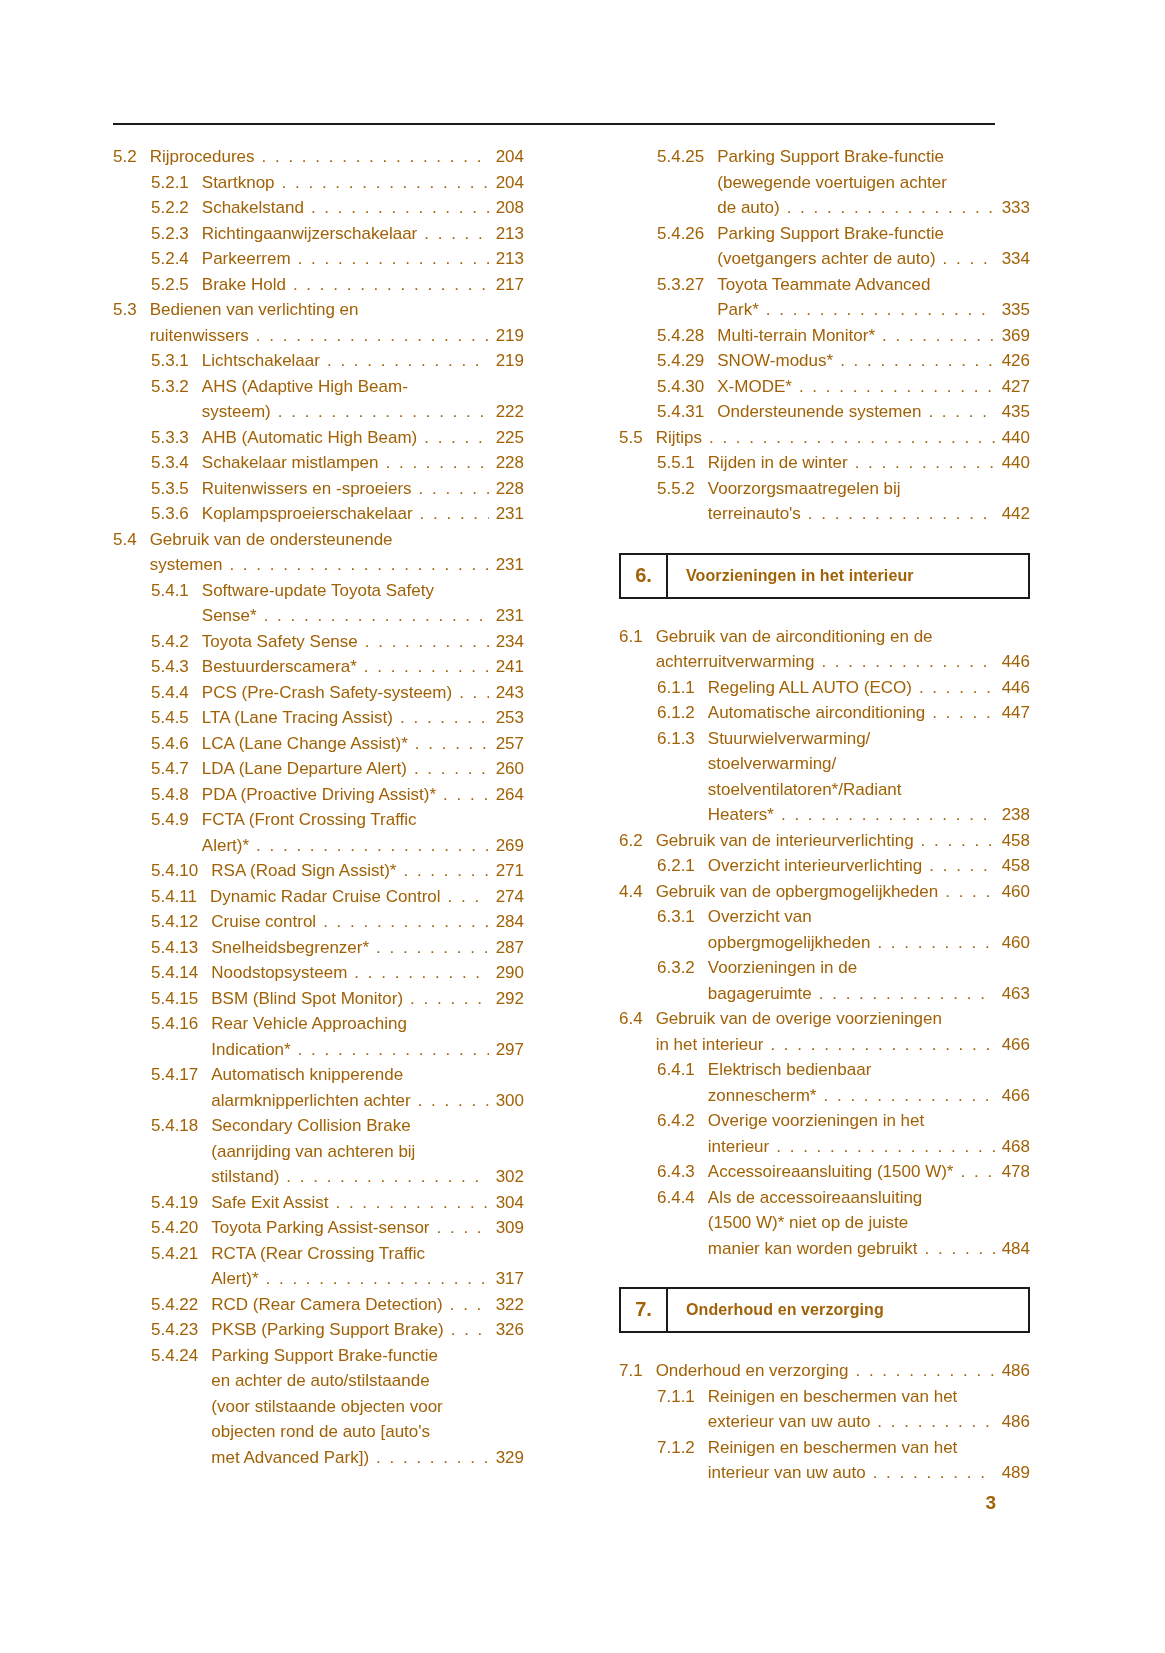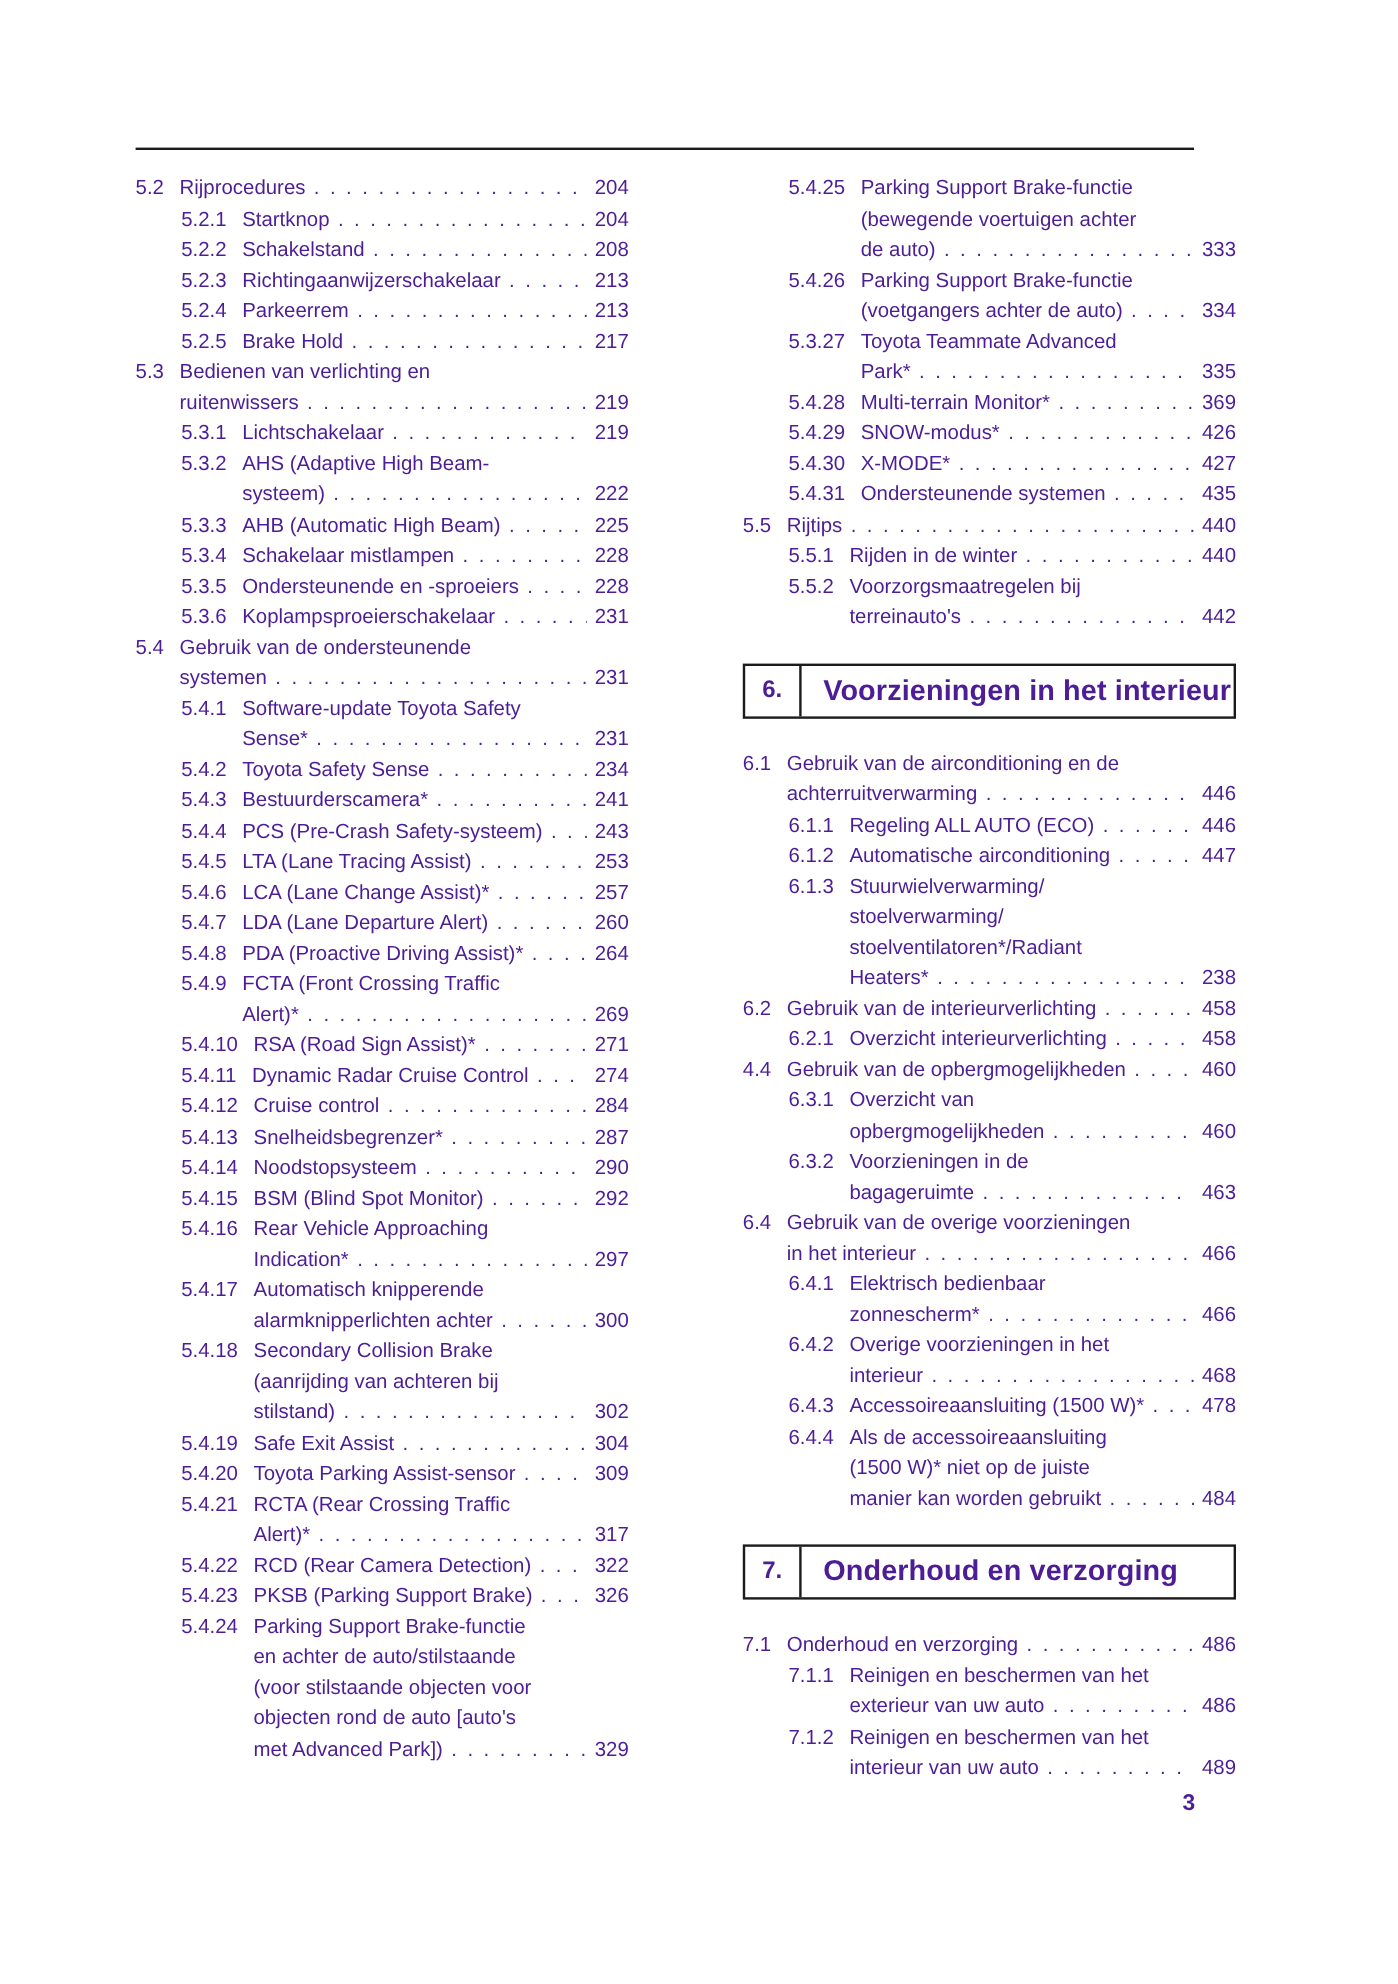--- a/index.html
+++ b/index.html
@@ -5,21 +5,21 @@
   * { margin: 0; padding: 0; box-sizing: border-box; }
   html, body { background: #ffffff; }
   .page {
     position: relative;
     width: 1165px;
     height: 1653px;
     background: #ffffff;
     font-family: "Liberation Sans", sans-serif;
     font-size: 17px;
     line-height: 25.5px;
-    color: #4c1d95;
+    color: #a16207;
     overflow: hidden;
   }
   .top-rule {
     position: absolute;
     left: 113px;
     top: 123px;
     width: 882px;
     border-top: 2px solid #1b1b1b;
   }
   .col {
@@ -72,21 +72,21 @@
     border-right: 2px solid #1b1b1b;
     font-weight: bold;
     font-size: 20px;
     flex: 0 0 auto;
   }
   .sec-title {
     display: flex;
     align-items: center;
     padding-left: 18px;
     font-weight: bold;
-    font-size: 24px;
+    font-size: 16px;
     letter-spacing: 0.1px;
     text-align: right;
   }
   .footer-num {
     position: absolute;
     right: 169px;
     top: 1490px;
     font-weight: bold;
     font-size: 19px;
   }
@@ -206,21 +206,21 @@
             <span class="lt">Schakelaar mistlampen</span>
             <span class="dots"></span>
             <span class="pg">228</span>
           </div>
         </div>
       </div>
       <div class="entry lvl1">
         <span class="num">5.3.5</span>
         <div class="tcell">
           <div class="line last">
-            <span class="lt">Ondersteunende en -sproeiers</span>
+            <span class="lt">Ruitenwissers en -sproeiers</span>
             <span class="dots"></span>
             <span class="pg">228</span>
           </div>
         </div>
       </div>
       <div class="entry lvl1">
         <span class="num">5.3.6</span>
         <div class="tcell">
           <div class="line last">
             <span class="lt">Koplampsproeierschakelaar</span>

